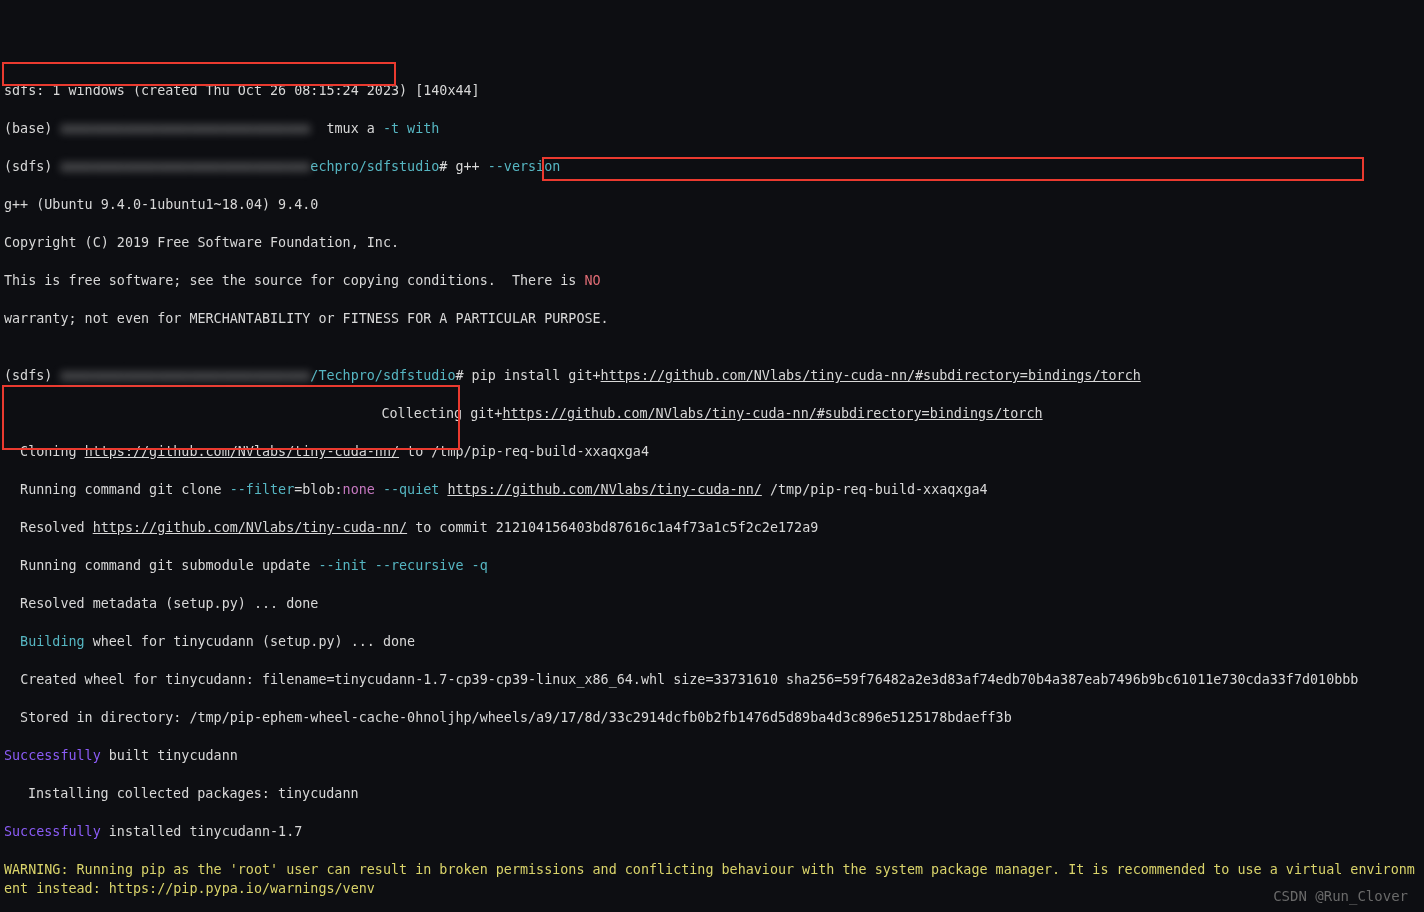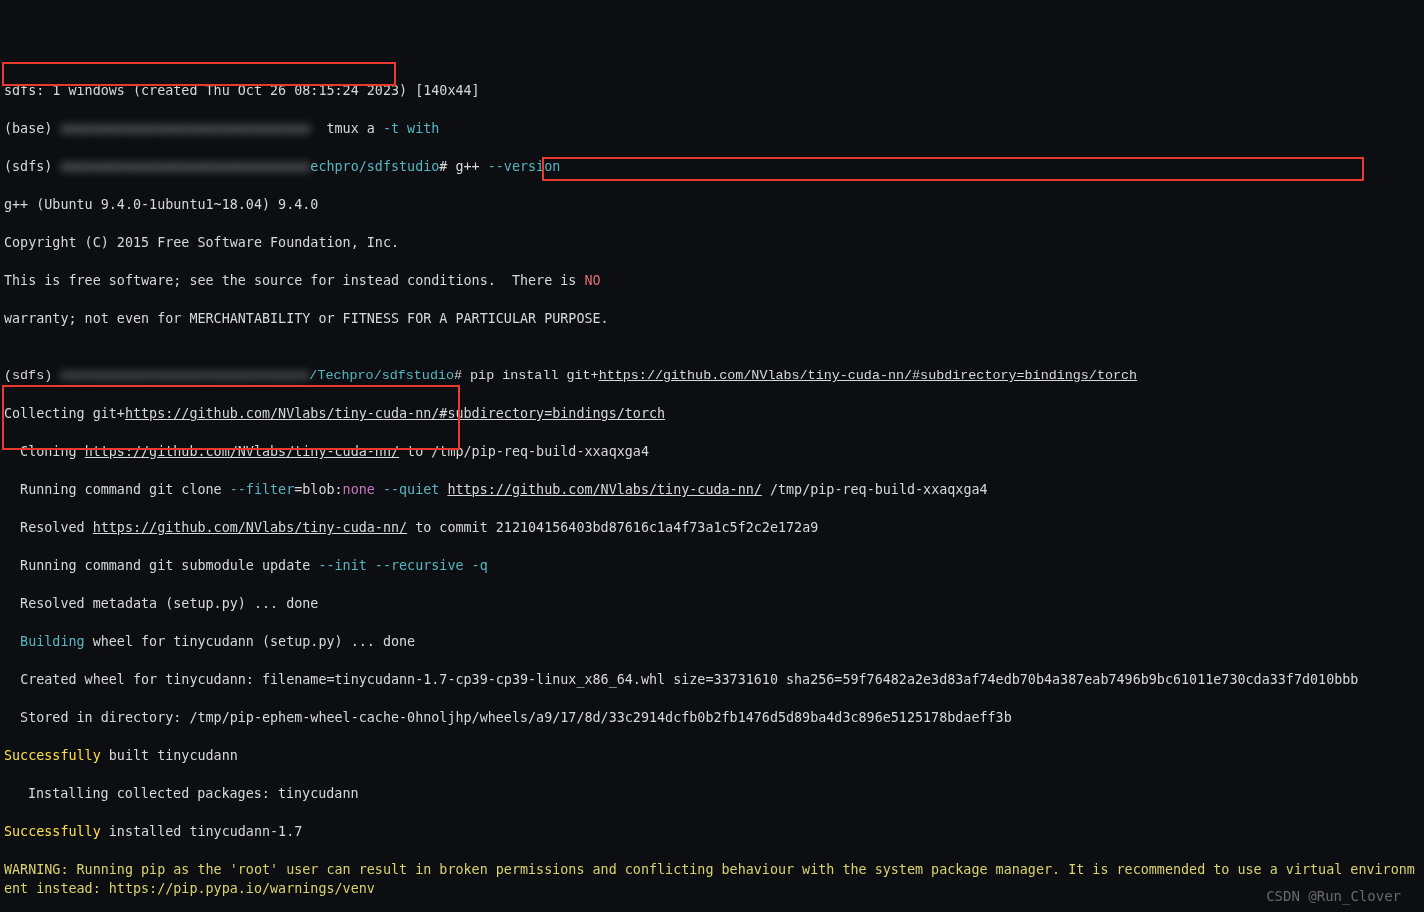--- a/index.html
+++ b/index.html
@@ -13,21 +13,21 @@
     width: 1424px;
     height: 912px;
     overflow: hidden;
   }
   .terminal {
     padding: 5px 4px;
     white-space: pre;
     position: relative;
   }
   .cyan   { color: #56b6c2; }
-  .green  { color: #fde047; }
+  .green  { color: #8b5cf6; }
   .yellow { color: #d9d36a; }
   .magenta{ color: #c678c0; }
   .red    { color: #e06c75; }
   .blur {
     filter: blur(4px);
     -webkit-filter: blur(4px);
   }
   .underline { text-decoration: underline; }
   .box-redA {
     position: absolute;
@@ -51,43 +51,43 @@
     position: absolute;
     border: 2px solid #ea3a2f;
     left: 2px;
     top: 385px;
     width: 454px;
     height: 61px;
     pointer-events: none;
   }
   .watermark {
     position: absolute;
-    right: 23px;
+    right: 16px;
     bottom: 6px;
     color: #6a6a6a;
     font-size: 14px;
   }
 </style>
 </head>
 <body>
 
 <div class="terminal">
 <div class="box-redA"></div>
 <div class="box-redB"></div>
 <div class="box-redC"></div>
 <span style="display: block;">sdfs: 1 windows (created Thu Oct 26 08:15:24 2023) [140x44]</span>
 <span style="display: block;"><span>(base) </span><span class="blur">xxxxxxxxxxxxxxxxxxxxxxxxxxxxxxx </span><span> tmux a </span><span class="cyan">-t with</span></span>
 <span style="display: block;"><span>(sdfs) </span><span class="blur">xxxxxxxxxxxxxxxxxxxxxxxxxxxxxxx</span><span class="cyan">echpro/sdfstudio</span><span># g++ </span><span class="cyan">--version</span></span>
 <span style="display: block;">g++ (Ubuntu 9.4.0-1ubuntu1~18.04) 9.4.0</span>
-<span style="display: block;">Copyright (C) 2015 Free Software Foundation, Inc.</span>
-<span style="display: block;"><span>This is free software; see the source for instead conditions.  There is </span><span class="red">NO</span></span>
+<span style="display: block;">Copyright (C) 2019 Free Software Foundation, Inc.</span>
+<span style="display: block;"><span>This is free software; see the source for copying conditions.  There is </span><span class="red">NO</span></span>
 <span style="display: block;">warranty; not even for MERCHANTABILITY or FITNESS FOR A PARTICULAR PURPOSE.</span>
 <span style="display: block;"></span>
-<span style="display: block; font-family: Liberation Mono, monospace;"><span>(sdfs) </span><span class="blur">xxxxxxxxxxxxxxxxxxxxxxxxxxxxxxx</span><span class="cyan">/Techpro/sdfstudio</span><span># pip install git+</span><span class="underline">https://github.com/NVlabs/tiny-cuda-nn/#subdirectory=bindings/torch</span></span>
-<span style="display: block;"><span>Collecting git+</span><span class="underline">https://github.com/NVlabs/tiny-cuda-nn/#subdirectory=bindings/torch</span></span>
+<span style="display: block;"><span>(sdfs) </span><span class="blur">xxxxxxxxxxxxxxxxxxxxxxxxxxxxxxx</span><span class="cyan">/Techpro/sdfstudio</span><span># pip install git+</span><span class="underline">https://github.com/NVlabs/tiny-cuda-nn/#subdirectory=bindings/torch</span></span>
+<span style="display: block; text-align: center;"><span>Collecting git+</span><span class="underline">https://github.com/NVlabs/tiny-cuda-nn/#subdirectory=bindings/torch</span></span>
 <span style="display: block;"><span>  Cloning </span><span class="underline">https://github.com/NVlabs/tiny-cuda-nn/</span><span> to /tmp/pip-req-build-xxaqxga4</span></span>
 <span style="display: block;"><span>  Running command git clone </span><span class="cyan">--filter</span><span>=blob:</span><span class="magenta">none</span><span class="cyan"> --quiet</span><span> </span><span class="underline">https://github.com/NVlabs/tiny-cuda-nn/</span><span> /tmp/pip-req-build-xxaqxga4</span></span>
 <span style="display: block;"><span>  Resolved </span><span class="underline">https://github.com/NVlabs/tiny-cuda-nn/</span><span> to commit 212104156403bd87616c1a4f73a1c5f2c2e172a9</span></span>
 <span style="display: block;"><span>  Running command git submodule update </span><span class="cyan">--init --recursive -q</span></span>
 <span style="display: block;">  Resolved metadata (setup.py) ... done</span>
 <span style="display: block;"><span class="cyan">  Building</span><span> wheel for tinycudann (setup.py) ... done</span></span>
 <span style="white-space: pre-wrap; word-break: break-all; display: block;">  Created wheel for tinycudann: filename=tinycudann-1.7-cp39-cp39-linux_x86_64.whl size=33731610 sha256=59f76482a2e3d83af74edb70b4a387eab7496b9bc61011e730cda33f7d010bbb</span>
 <span style="display: block;">  Stored in directory: /tmp/pip-ephem-wheel-cache-0hnoljhp/wheels/a9/17/8d/33c2914dcfb0b2fb1476d5d89ba4d3c896e5125178bdaeff3b</span>
 <span style="display: block;"><span class="green">Successfully</span><span> built tinycudann</span></span>
 <span style="display: block; margin-left: 24px;">Installing collected packages: tinycudann</span>

